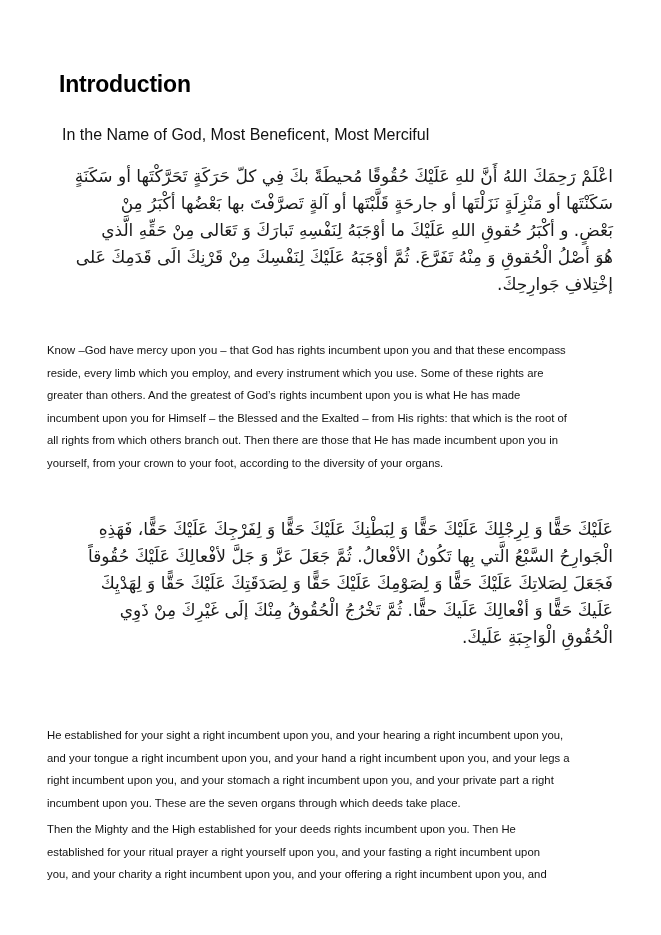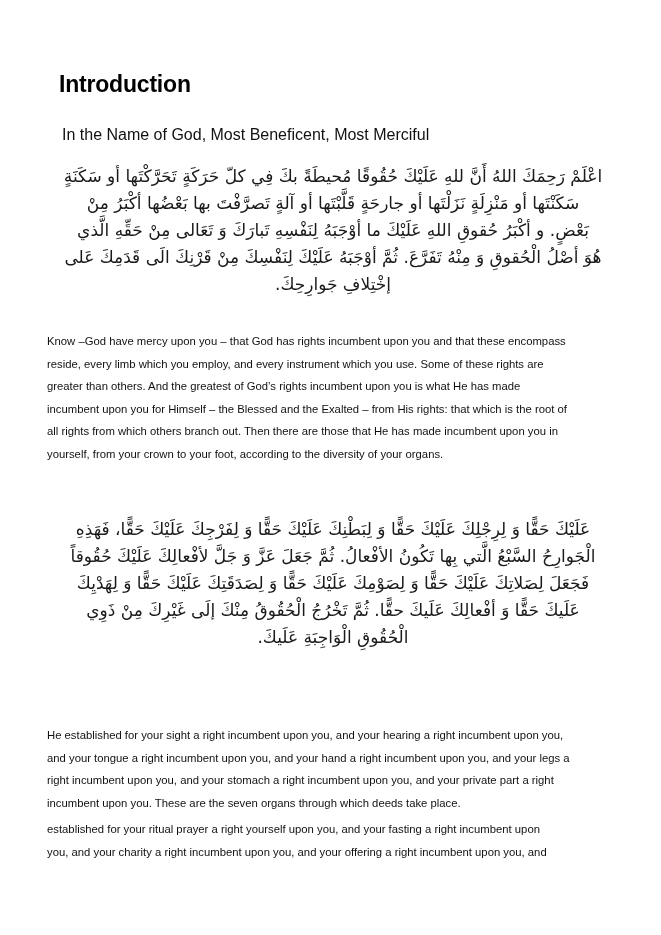--- a/index.html
+++ b/index.html
@@ -41,40 +41,39 @@
       font-size: 16px;
       line-height: 18px;
       color: #111;
     }
     .arabic {
       position: absolute;
       left: 6px;
       width: 560px;
       margin: 0;
       direction: rtl;
-      text-align: center;
       font-family: "DejaVu Sans", sans-serif;
       font-size: 17px;
       line-height: 27px;
       color: #1a1a1a;
     }
     .arabic .line { display: block; white-space: nowrap; }
     #arabic-1 { top: 163px; }
     #arabic-2 { top: 516px; }
     .para {
       position: absolute;
       left: 0;
       width: 572px;
       margin: 0;
       font-size: 11.3px;
       line-height: 22.5px;
       color: #111;
     }
     .para .line { display: block; white-space: nowrap; }
-    #para-1 { top: 330px; }
+    #para-1 { top: 339px; }
     #para-2 { top: 724px; }
     #para-3 { top: 818px; }
   </style>
 </head>
 <body>
 
 <div class="page">
   <h1 class="title">Introduction</h1>
   <p class="subtitle">In the Name of God, Most Beneficent, Most Merciful</p>
 
@@ -104,16 +103,17 @@
   </p>
 
   <p class="para" id="para-2">
     <span class="line">He established for your sight a right incumbent upon you, and your hearing a right incumbent upon you,</span>
     <span class="line">and your tongue a right incumbent upon you, and your hand a right incumbent upon you, and your legs a</span>
     <span class="line">right incumbent upon you, and your stomach a right incumbent upon you, and your private part a right</span>
     <span class="line">incumbent upon you. These are the seven organs through which deeds take place.</span>
   </p>
 
   <p class="para" id="para-3">
+    <span class="line">Then the Mighty and the High established for your deeds rights incumbent upon you. Then He</span>
     <span class="line">established for your ritual prayer a right yourself upon you, and your fasting a right incumbent upon</span>
     <span class="line">you, and your charity a right incumbent upon you, and your offering a right incumbent upon you, and</span>
   </p>
 </div>
 
 </body></html>

